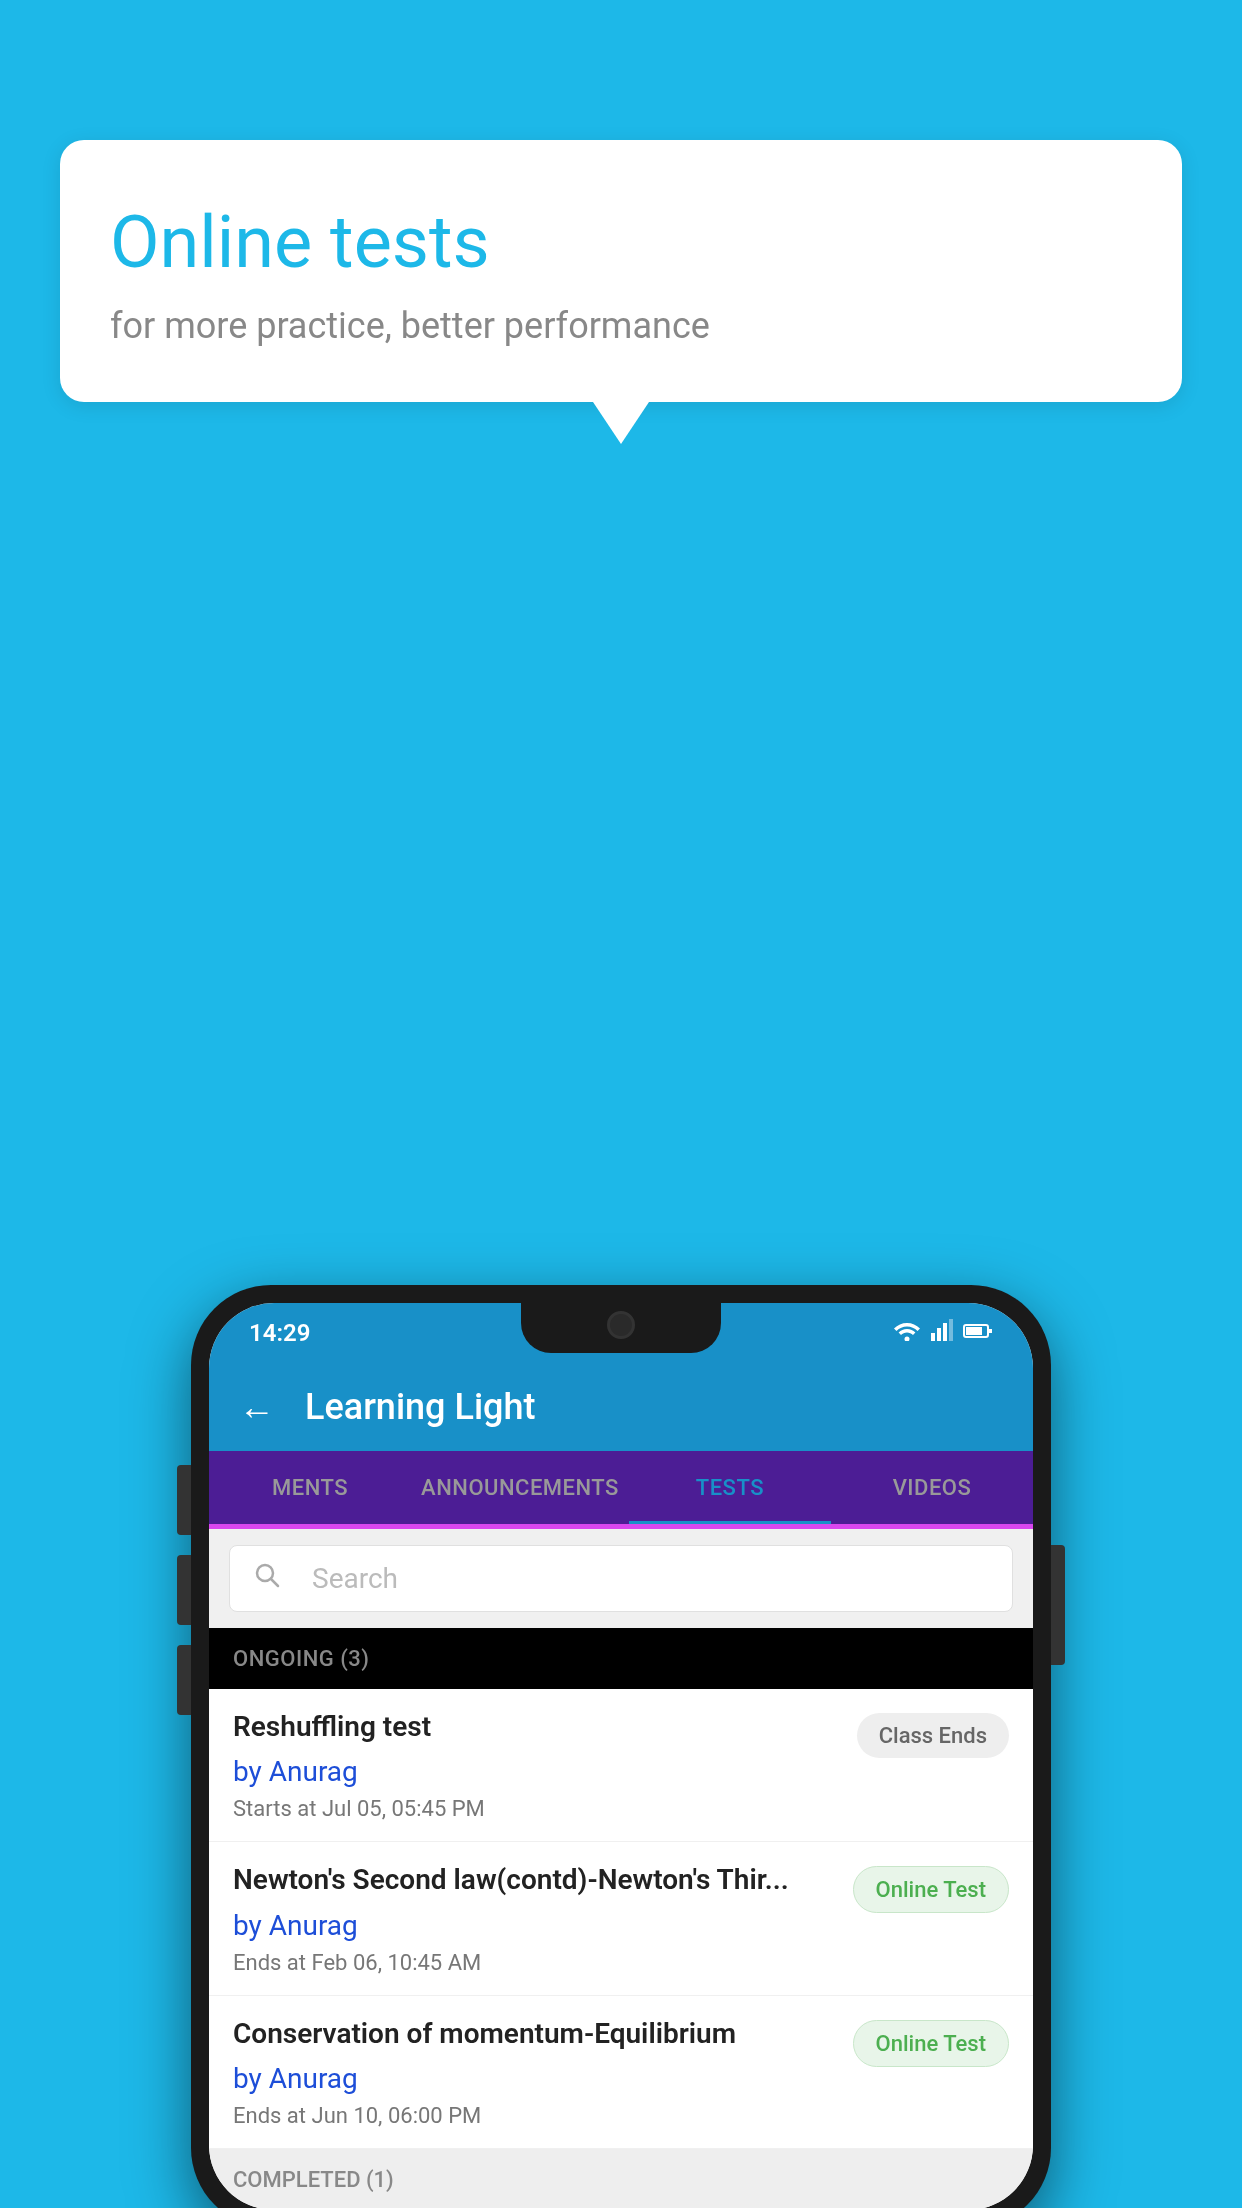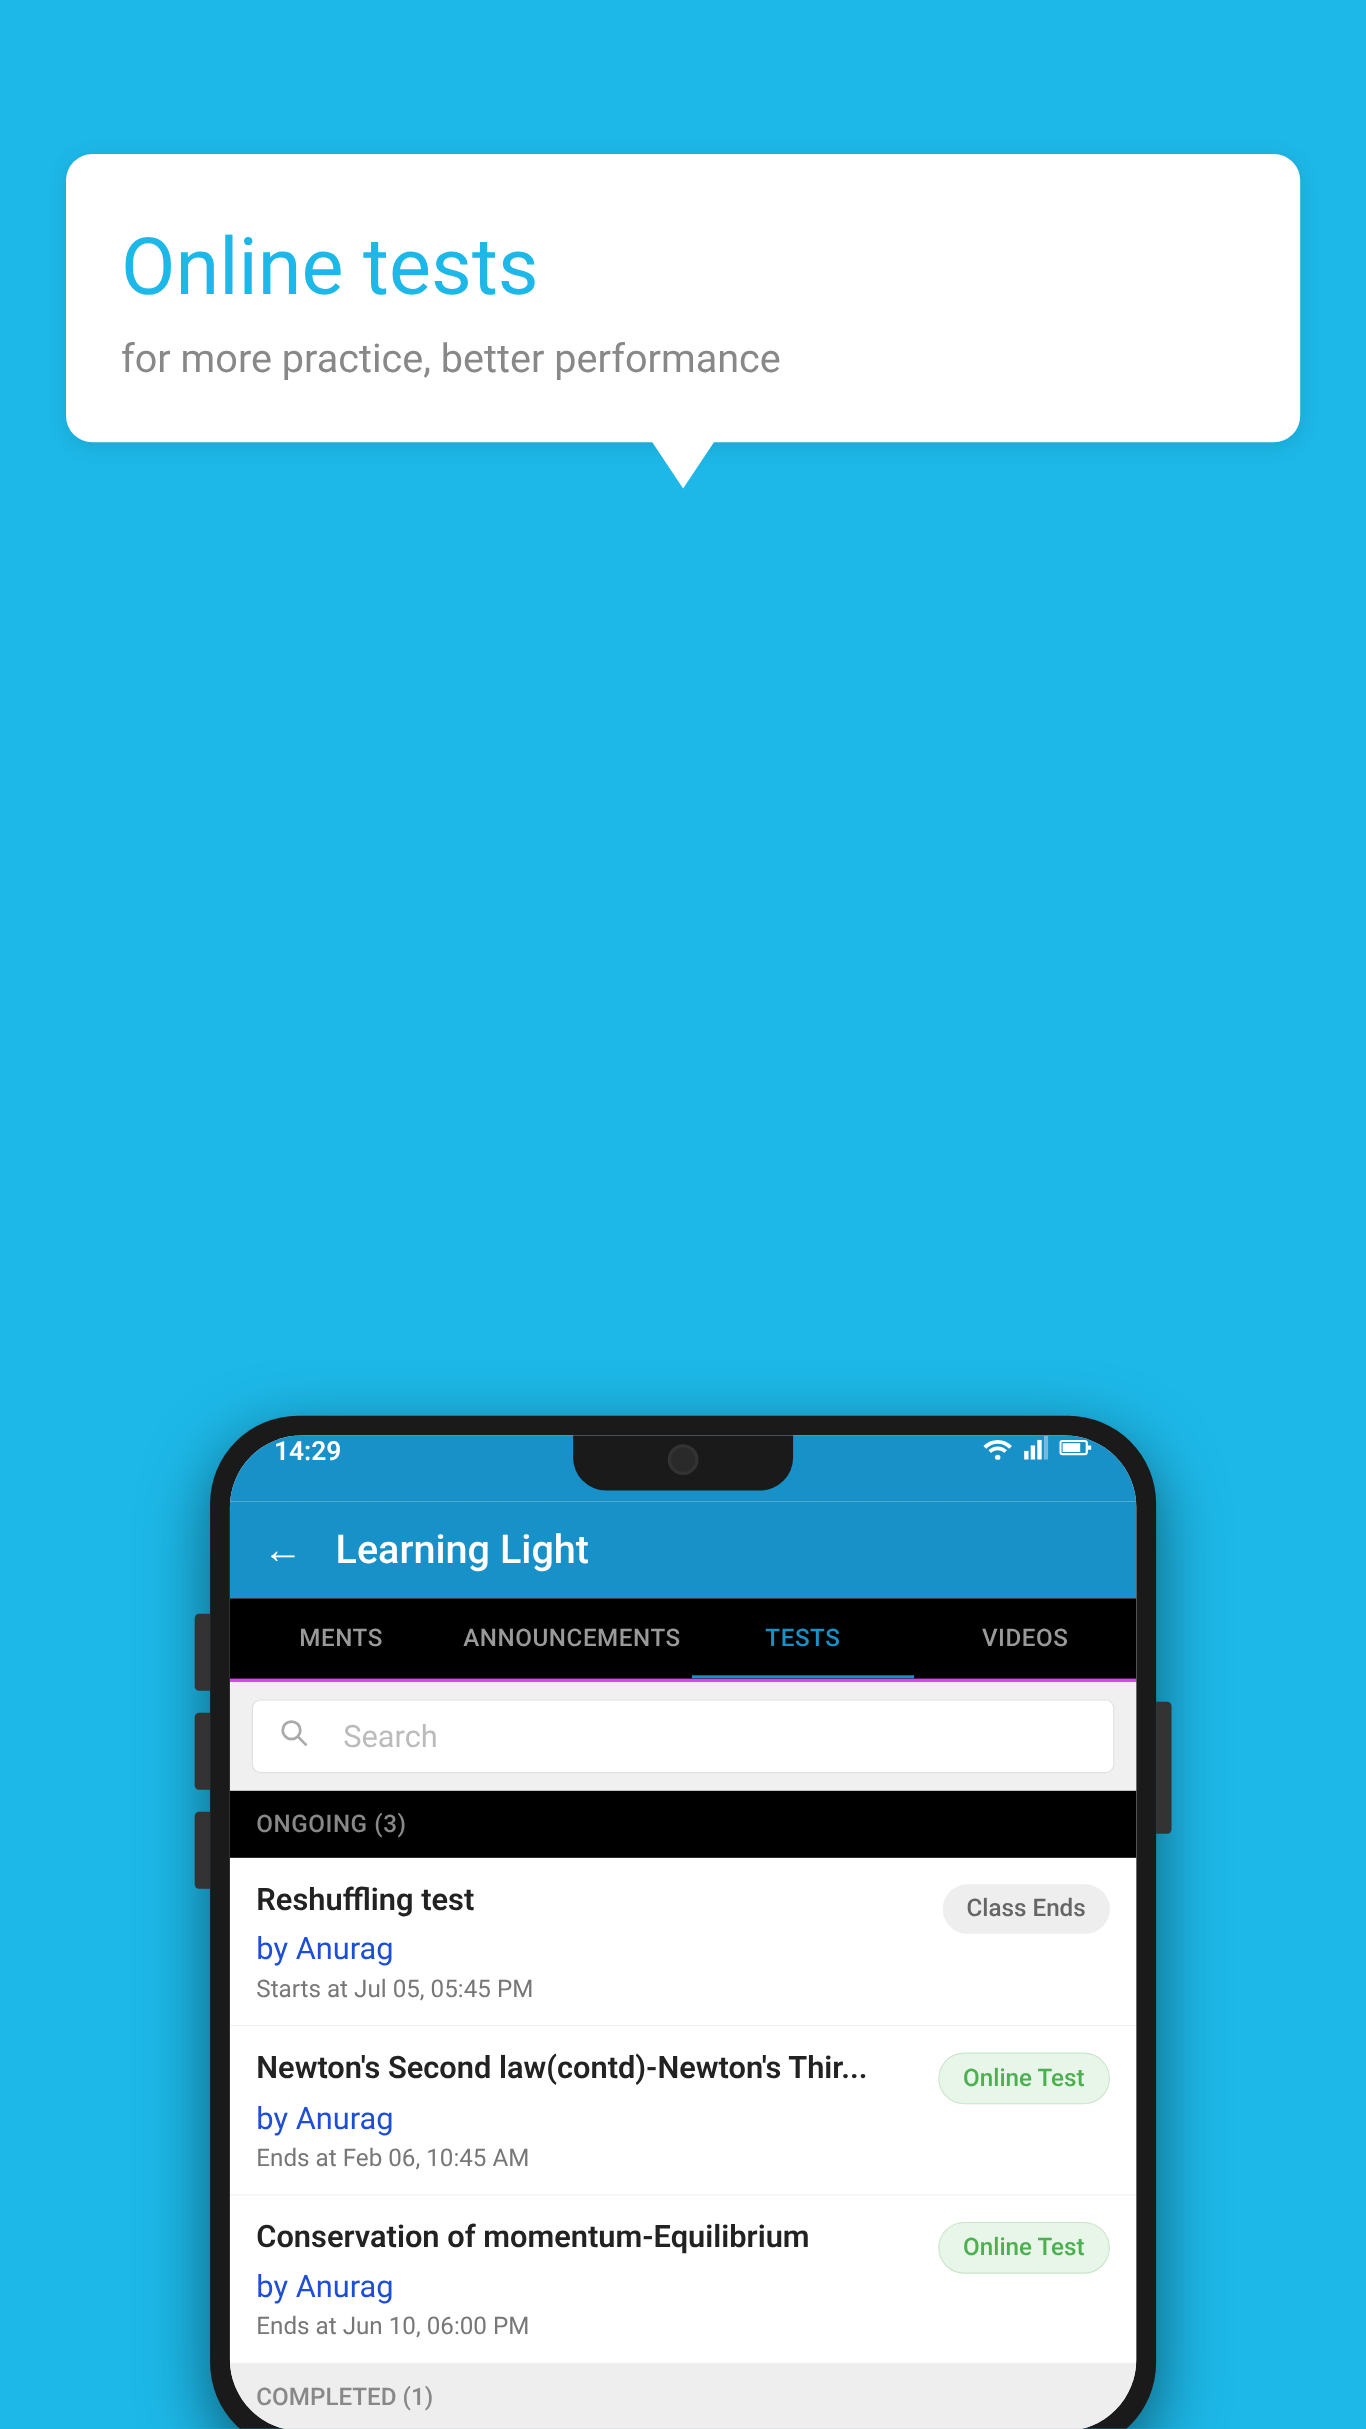--- a/index.html
+++ b/index.html
@@ -104,21 +104,21 @@
       border-radius: 65px;
       overflow: hidden;
       position: relative;
     }
 
     
     .status-bar {
       background: #1890C8;
       height: 60px;
       display: flex;
-      align-items: flex-start;
+      align-items: center;
       justify-content: space-between;
       padding: 0 40px;
       color: white;
       font-size: 22px;
       font-weight: 500;
     }
 
     .status-time {
       font-size: 24px;
       font-weight: 600;
@@ -147,23 +147,23 @@
     }
 
     .app-bar-title {
       color: white;
       font-size: 36px;
       font-weight: 500;
     }
 
     
     .tabs-container {
-      background: #000000;
-      display: flex;
-      border-bottom: 3px solid #d946ef;
+      background: #4c1d95;
+      display: flex;
+      border-bottom: 5px solid #d946ef;
       overflow: hidden;
     }
 
     .tab {
       flex: 1;
       text-align: center;
       padding: 24px 10px;
       font-size: 22px;
       font-weight: 500;
       color: #999;

